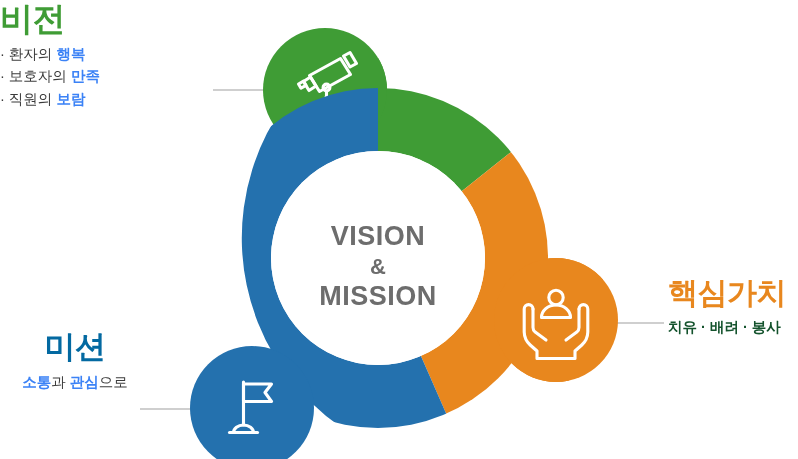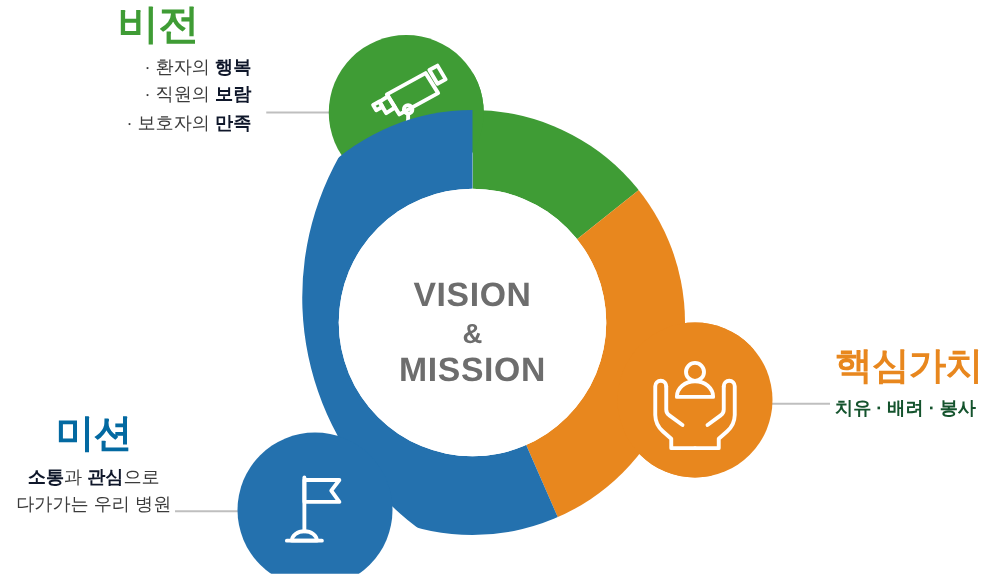--- a/index.html
+++ b/index.html
@@ -23,24 +23,24 @@
     letter-spacing:-0.5px;
     line-height:1.05;
     white-space:nowrap;
   }
   .sub{
     font-size:14.5px;
     color:#3b3b3b;
     line-height:1.55;
     white-space:nowrap;
   }
-  .sub b{font-weight:bold;color:#0f172a;}
-
-  
-  #vision-block{left:0px;top:2px;width:215px;text-align:right;}
+  .sub b{font-weight:bold;color:#3b82f6;}
+
+  
+  #vision-block{left:0px;top:2px;width:215px;text-align:left;}
   #vision-block .heading{font-size:33px;color:#3f9c35;padding-right:56px;}
   #vision-block .sub{padding-right:14px;margin-top:6px;font-size:14.5px;}
 
   
   #core-block{left:668px;top:277px;width:130px;text-align:left;}
   #core-block .heading{font-size:30px;color:#e8871e;}
   #core-block .sub{margin-top:7px;font-weight:bold;font-size:14.5px;color:#14532d;}
 
   
   #mission-block{left:0px;top:331px;width:150px;text-align:center;}
@@ -174,36 +174,35 @@
     <text x="378" y="305" text-anchor="middle" font-family="Liberation Sans, sans-serif" font-size="27" font-weight="bold" letter-spacing="0.5" fill="#6d6d6d">MISSION</text>
   </svg>
 
   <div class="label-block" id="vision-block">
     <div class="heading">비전</div>
     <div class="sub">
       <span class="ln nowrap">
         <span>· 환자의 </span><b>행복</b>
       </span>
       <span class="ln nowrap">
+        <span>· 보호자의 </span><b>만족</b>
+      </span>
+      <span class="ln nowrap">
         <span>· 직원의 </span><b>보람</b>
-      </span>
-      <span class="ln nowrap">
-        <span>· 보호자의 </span><b>만족</b>
       </span>
     </div>
   </div>
 
   <div class="label-block" id="core-block">
     <div class="heading">핵심가치</div>
     <div class="sub">치유 · 배려 · 봉사</div>
   </div>
 
   <div class="label-block" id="mission-block">
     <div class="heading">미션</div>
     <div class="sub">
       <span class="ln nowrap">
         <b>소통</b><span>과 </span><b>관심</b><span>으로</span>
       </span>
-      <span class="ln nowrap">다가가는 우리 병원</span>
     </div>
   </div>
 
 </div>
 
 </body></html>

